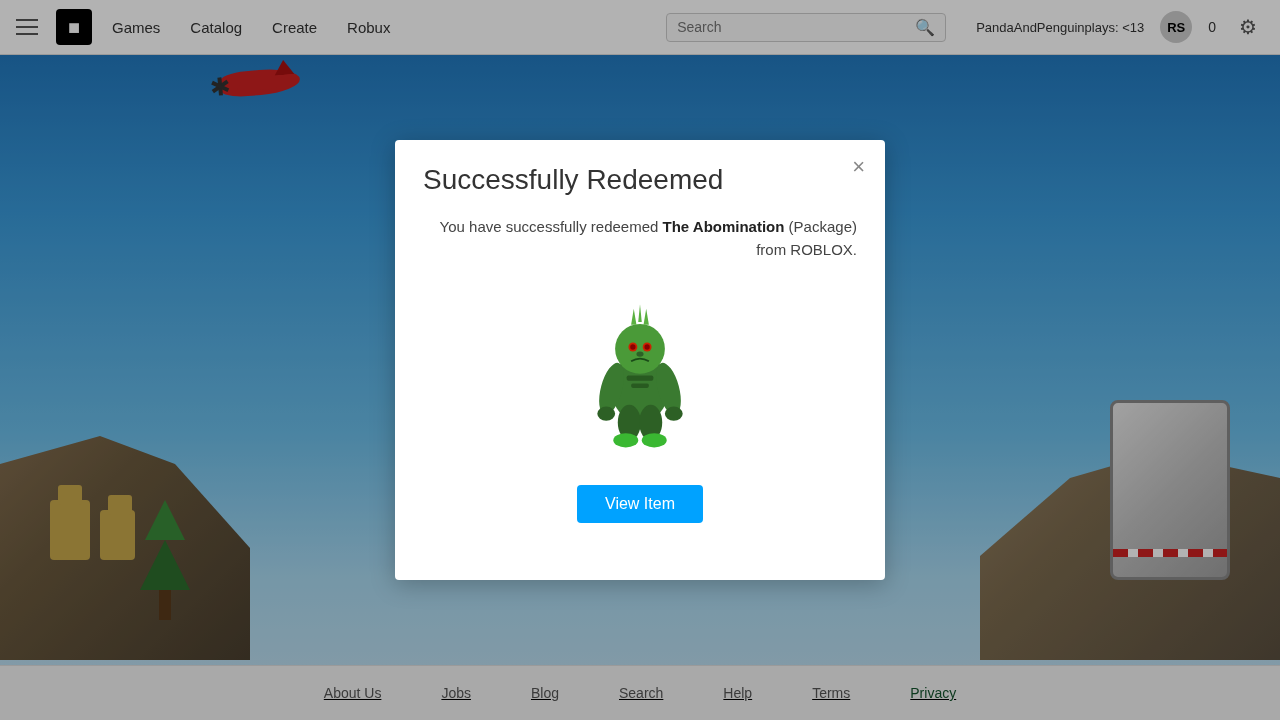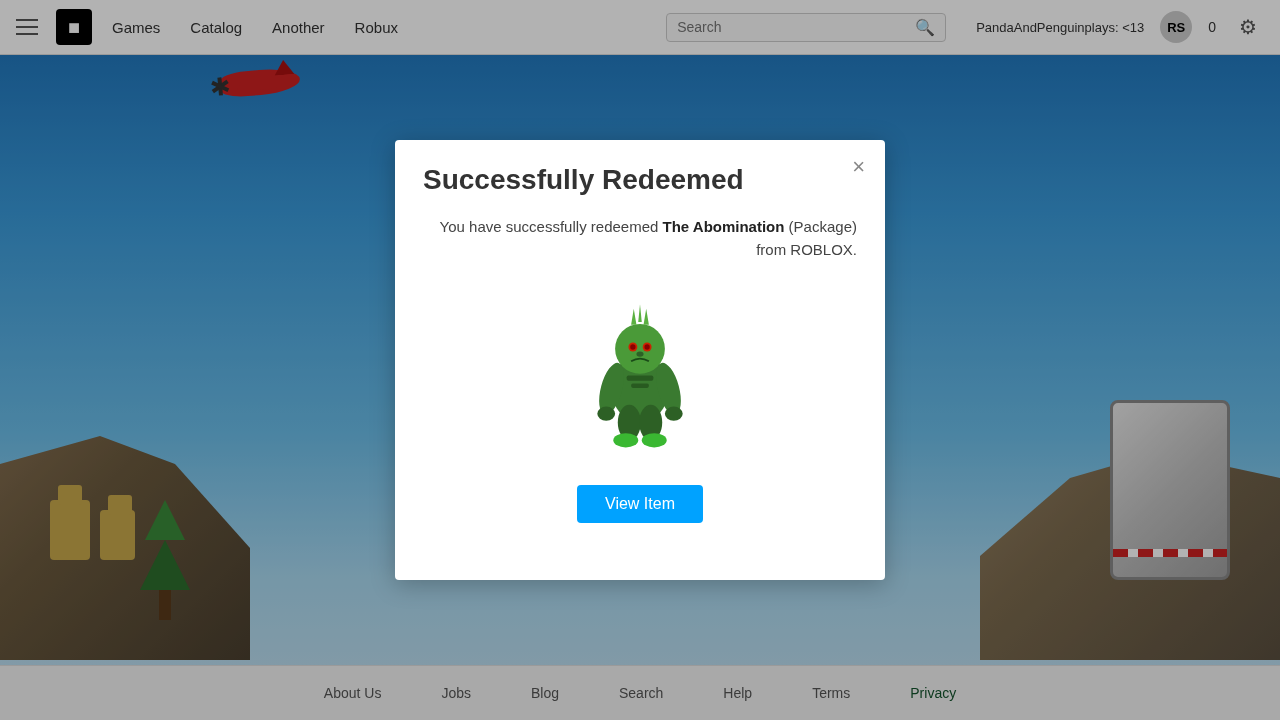--- a/index.html
+++ b/index.html
@@ -113,20 +113,21 @@
       position: absolute; bottom: 20px; left: 0; right: 0; height: 8px;
       background: repeating-linear-gradient(90deg, #cc2222 0px, #cc2222 15px, #ffffff 15px, #ffffff 25px);
     }
 
     
     .footer {
       position: absolute; bottom: 0; left: 0; right: 0; height: 55px;
       background: #f2f2f2; border-top: 1px solid #ddd;
       display: flex; align-items: center; justify-content: center; gap: 60px;
       z-index: 10;
+      text-decoration: underline;
     }
     .footer a {
       text-decoration: none; color: #555; font-size: 14px;
     }
     .footer a.active { color: #0077cc; }
 
     
     .navbar {
       position: absolute; top: 0; left: 0; right: 0; height: 55px;
       background: #fff; border-bottom: 1px solid #ddd;
@@ -187,21 +188,21 @@
       background: rgba(0,0,0,0.3); z-index: 20;
       display: flex; align-items: center; justify-content: center;
     }
     .modal {
       background: #fff; border-radius: 4px;
       width: 490px; min-height: 440px;
       padding: 24px 28px 28px;
       position: relative; box-shadow: 0 4px 24px rgba(0,0,0,0.25);
     }
     .modal-title {
-      font-size: 28px; font-weight: 700; color: #333; margin-bottom: 20px;
+      font-size: 28px; font-weight: 400; color: #333; margin-bottom: 20px;
     }
     .modal-close {
       position: absolute; top: 16px; right: 20px;
       font-size: 22px; color: #888; cursor: pointer;
       background: none; border: none; line-height: 1;
     }
     .modal-body-text {
       font-size: 15px; color: #444; line-height: 1.5; margin-bottom: 20px; text-align: right;
     }
     .modal-body-text strong { color: #222; }
@@ -269,21 +270,21 @@
 <nav class="navbar">
   <div class="nav-hamburger">
     <span></span>
     <span></span>
     <span></span>
   </div>
   <div class="nav-logo">■</div>
   <div class="nav-links">
     <a class="nav-link">Games</a>
     <a class="nav-link">Catalog</a>
-    <a class="nav-link">Another</a>
+    <a class="nav-link">Create</a>
     <a class="nav-link">Robux</a>
   </div>
   <div class="nav-search">
     <input type="text" placeholder="Search" style="">
     <span class="nav-search-icon">🔍</span>
   </div>
   <div class="nav-user">
     <span class="nav-username">PandaAndPenguinplays: &lt;13</span>
     <div class="nav-robux-icon">RS</div>
     <span class="nav-robux-count">0</span>

